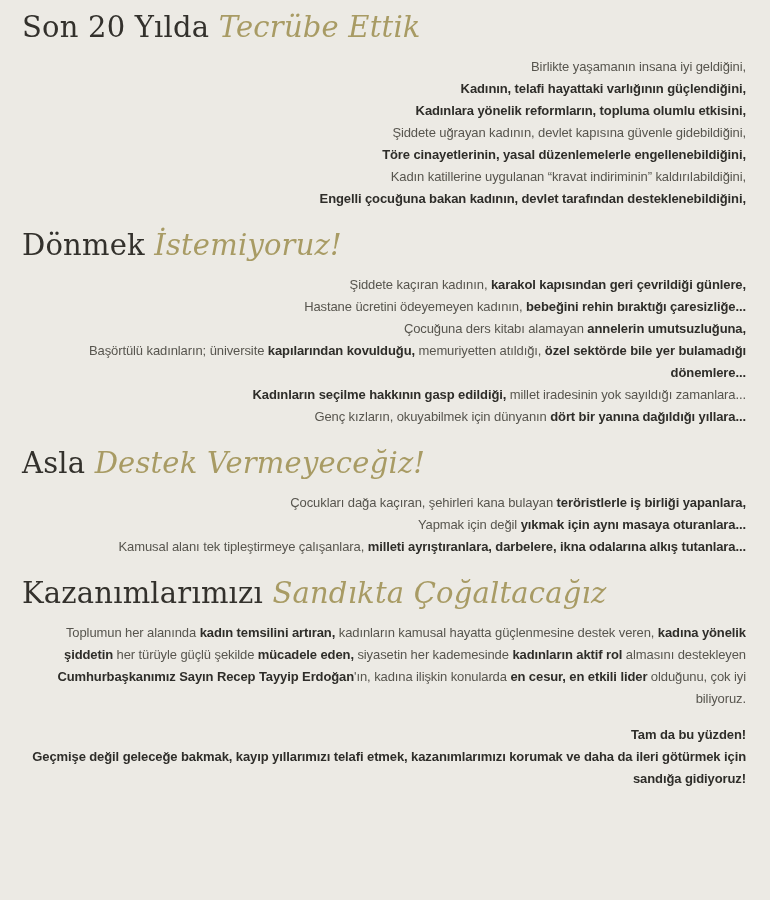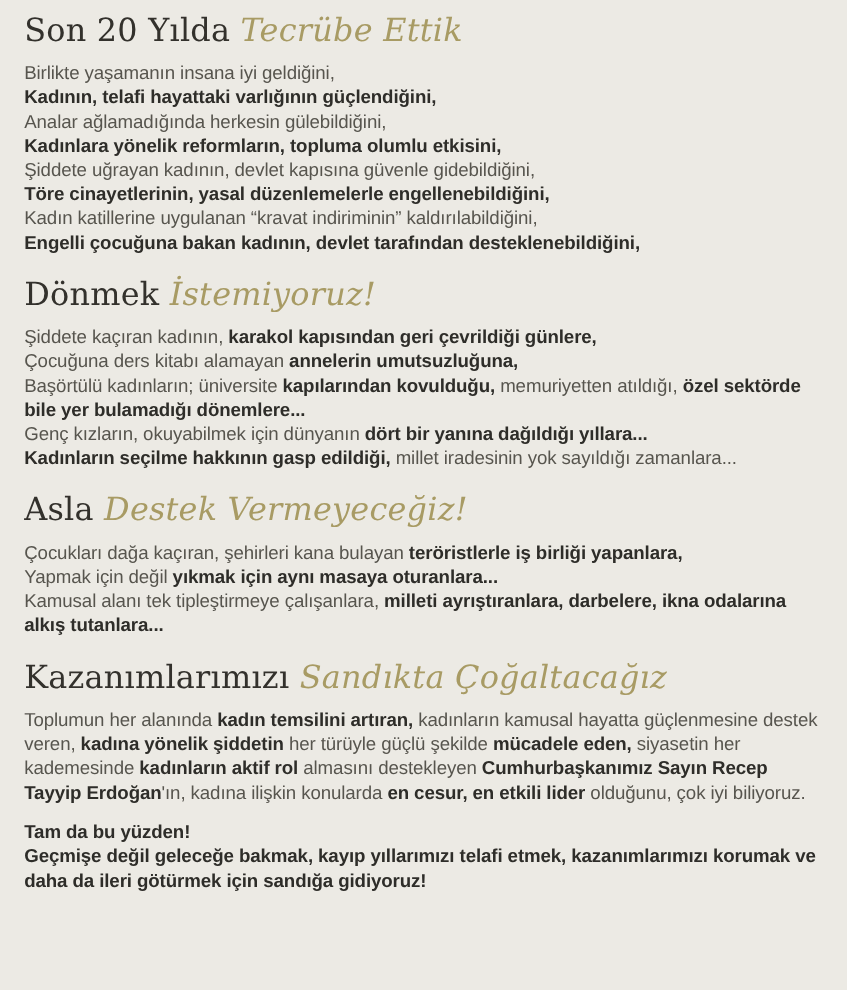--- a/index.html
+++ b/index.html
@@ -25,57 +25,58 @@
     white-space: nowrap;
   }
   .section:first-child h2 { margin-top: 0; }
   .h-accent {
     font-style: italic;
     color: var(--accent, #A89B64);
     font-weight: 500;
   }
   .para { }
   .line {
-    font-size: 17px;
+    font-size: 13px;
     line-height: 22px;
     letter-spacing: -0.1px;
     color: var(--body, #57554E);
+    text-align: right;
   }
   .seg-b {
     font-weight: 700;
     color: var(--bodyBold, #2E2D29);
   }
   .section-closing { margin-top: 14px; }
 </style>
 </head>
 <body>
 
 <main class="page">
   <div id="sections">
       <section class="section section-tecrube">
         <h2><span class="h-normal">Son 20 Yılda</span> <span class="h-accent">Tecrübe Ettik</span></h2>
         <div class="para">
           <p class="line"><span class="seg-r">Birlikte yaşamanın insana iyi geldiğini,</span></p>
           <p class="line"><span class="seg-b">Kadının, telafi hayattaki varlığının güçlendiğini,</span></p>
-          <p class="line"><span class="seg-r">Analar ağlamadığında herkesin gülebildiğini,</span></p>
           <p class="line"><span class="seg-b">Kadınlara yönelik reformların, topluma olumlu etkisini,</span></p>
           <p class="line"><span class="seg-r">Şiddete uğrayan kadının, devlet kapısına güvenle gidebildiğini,</span></p>
           <p class="line"><span class="seg-b">Töre cinayetlerinin, yasal düzenlemelerle engellenebildiğini,</span></p>
           <p class="line"><span class="seg-r">Kadın katillerine uygulanan “kravat indiriminin” kaldırılabildiğini,</span></p>
           <p class="line"><span class="seg-b">Engelli çocuğuna bakan kadının, devlet tarafından desteklenebildiğini,</span></p>
         </div>
       </section>
       <section class="section section-donmek">
         <h2><span class="h-normal">Dönmek</span> <span class="h-accent">İstemiyoruz!</span></h2>
         <div class="para">
           <p class="line"><span class="seg-r">Şiddete kaçıran kadının, </span><span class="seg-b">karakol kapısından geri çevrildiği günlere,</span></p>
+          <p class="line"><span class="seg-r">Hastane ücretini ödeyemeyen kadının, </span><span class="seg-b">bebeğini rehin bıraktığı çaresizliğe...</span></p>
           <p class="line"><span class="seg-r">Çocuğuna ders kitabı alamayan </span><span class="seg-b">annelerin umutsuzluğuna,</span></p>
           <p class="line"><span class="seg-r">Başörtülü kadınların; üniversite </span><span class="seg-b">kapılarından kovulduğu,</span><span class="seg-r"> memuriyetten atıldığı, </span><span class="seg-b">özel sektörde bile yer bulamadığı dönemlere...</span></p>
+          <p class="line"><span class="seg-b">Kadınların seçilme hakkının gasp edildiği,</span><span class="seg-r"> millet iradesinin yok sayıldığı zamanlara...</span></p>
           <p class="line"><span class="seg-r">Genç kızların, okuyabilmek için dünyanın </span><span class="seg-b">dört bir yanına dağıldığı yıllara...</span></p>
-          <p class="line"><span class="seg-b">Kadınların seçilme hakkının gasp edildiği,</span><span class="seg-r"> millet iradesinin yok sayıldığı zamanlara...</span></p>
         </div>
       </section>
       <section class="section section-destek">
         <h2><span class="h-normal">Asla</span> <span class="h-accent">Destek Vermeyeceğiz!</span></h2>
         <div class="para">
           <p class="line"><span class="seg-r">Çocukları dağa kaçıran, şehirleri kana bulayan </span><span class="seg-b">teröristlerle iş birliği yapanlara,</span></p>
           <p class="line"><span class="seg-r">Yapmak için değil </span><span class="seg-b">yıkmak için aynı masaya oturanlara...</span></p>
           <p class="line"><span class="seg-r">Kamusal alanı tek tipleştirmeye çalışanlara, </span><span class="seg-b">milleti ayrıştıranlara, darbelere, ikna odalarına alkış tutanlara...</span></p>
         </div>
       </section>

